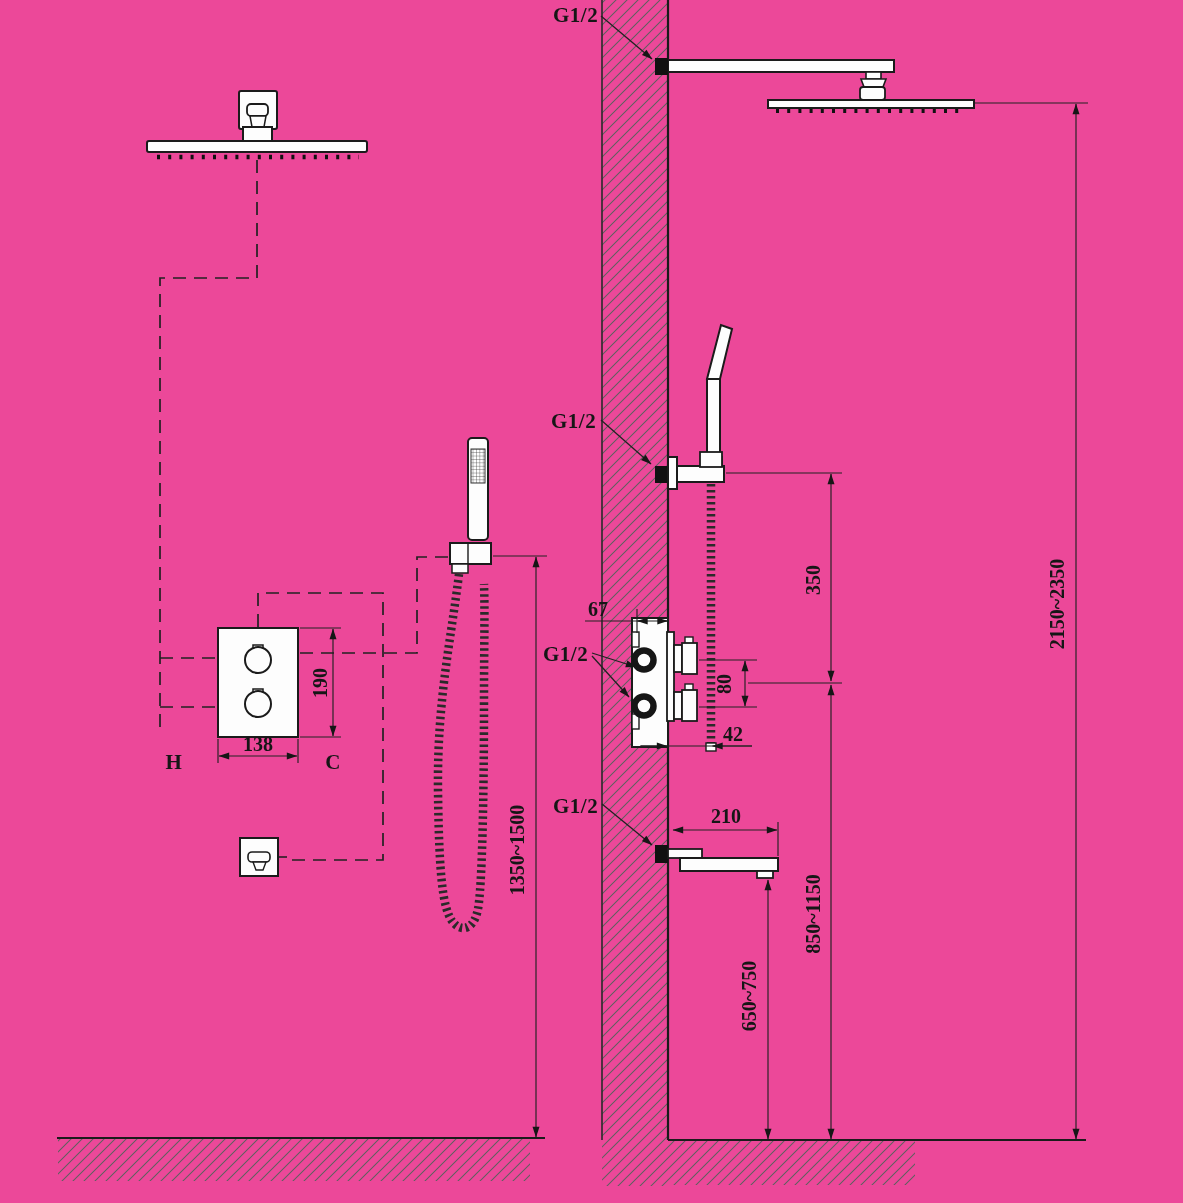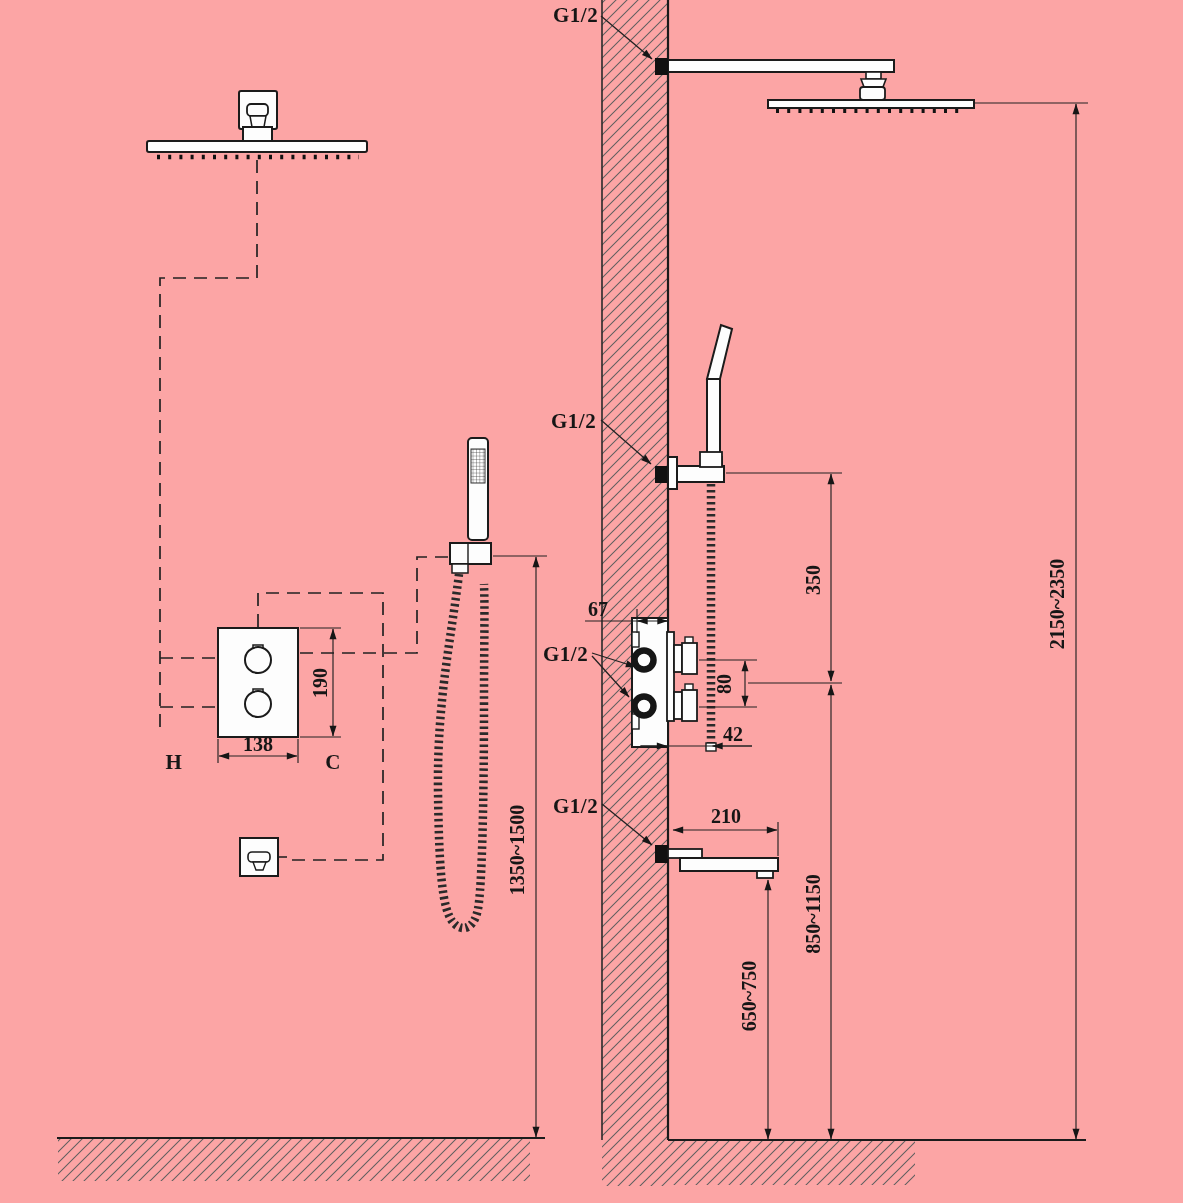--- a/index.html
+++ b/index.html
@@ -1,16 +1,16 @@
 <!DOCTYPE html>
 <html><head>
 <meta charset="utf-8">
 <style>
   html,body{margin:0;padding:0;background:#fdfdfd;}
-  .stage{position:relative;width:1183px;height:1203px;background:#fca5a5;overflow:hidden;
+  .stage{position:relative;width:1183px;height:1203px;background:#ec4899;overflow:hidden;
          font-family:"Liberation Serif", serif;}
   svg text{font-family:"Liberation Serif", serif;font-weight:700;fill:#161616;}
   .t20{font-size:20px;}
   .t21{font-size:21px;letter-spacing:.5px;}
 </style>
 </head>
 <body>
 
 <div class="stage">
 <svg width="1183" height="1203" viewBox="0 0 1183 1203">

